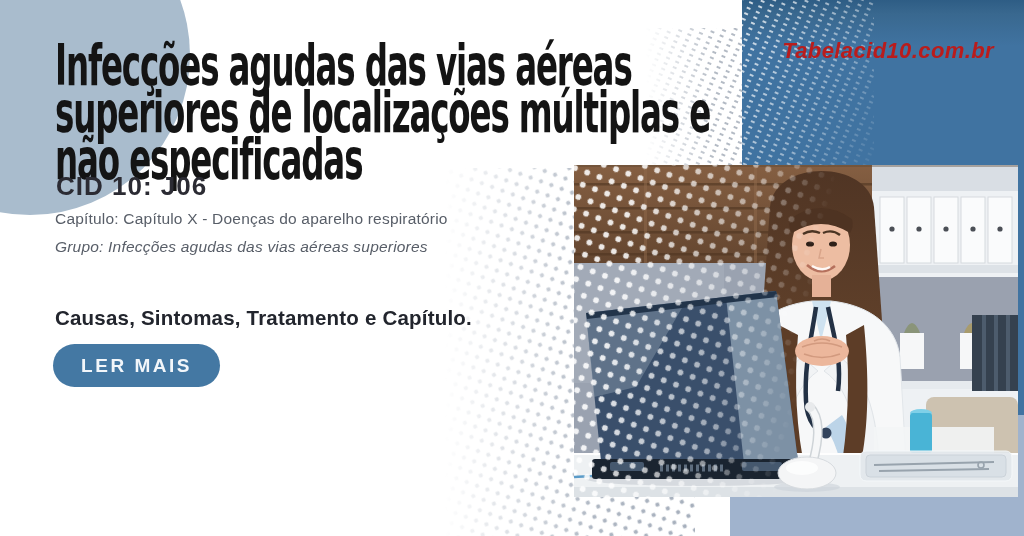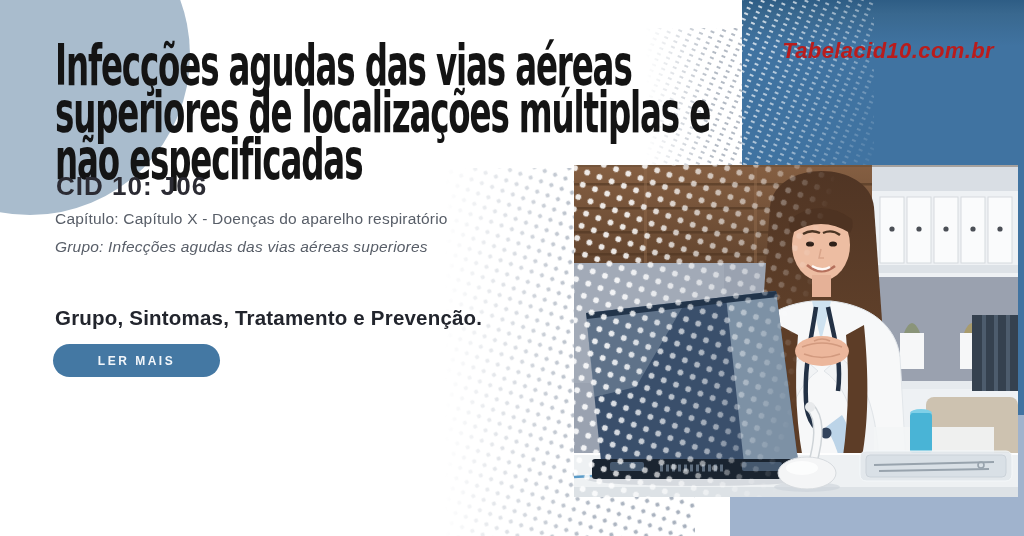--- a/index.html
+++ b/index.html
@@ -81,24 +81,24 @@
     font-size:26px;line-height:28px;font-weight:bold;letter-spacing:1px;
   }
   .meta{position:absolute;left:55px;color:#585e68;font-size:15.5px;line-height:18px;letter-spacing:.2px;}
   .meta-1{top:210px;}
   .meta-2{top:238px;font-style:italic;}
   .tagline{
     position:absolute;left:55px;top:306px;color:#22252d;
     font-size:20.5px;font-weight:bold;letter-spacing:.2px;
   }
   .cta{
-    position:absolute;left:53px;top:344px;width:167px;height:33px;
+    position:absolute;left:53px;top:344px;width:167px;height:43px;
     border:none;border-radius:22px;background:#4478a3;cursor:pointer;
     color:#f2f6fa;font-family:"Liberation Sans",sans-serif;
-    font-size:12px;font-weight:bold;letter-spacing:2.5px;
+    font-size:19px;font-weight:bold;letter-spacing:2.5px;
     display:flex;align-items:center;justify-content:center;
   }
   
   .photo{
     position:absolute;left:574px;top:165px;width:444px;height:332px;overflow:hidden;
     background:#9aa2b0;
   }
   .photo svg{display:block;}
 </style>
 </head>
@@ -124,21 +124,21 @@
 
   <div class="headline">
     <div>Infecções agudas das vias aéreas</div>
     <div>superiores de localizações múltiplas e</div>
     <div>não especificadas</div>
   </div>
 
   <div class="cid-code">CID 10: J06</div>
   <div class="meta meta-1">Capítulo: Capítulo X - Doenças do aparelho respiratório</div>
   <div class="meta meta-2">Grupo: Infecções agudas das vias aéreas superiores</div>
-  <div class="tagline">Grupo, Sintomas, Tratamento e Prevenção.</div>
+  <div class="tagline">Causas, Sintomas, Tratamento e Capítulo.</div>
 
   <button class="cta">LER MAIS</button>
 
   <div class="photo">
     <svg width="444" height="332" viewBox="0 0 444 332" xmlns="http://www.w3.org/2000/svg">
       <defs>
         <linearGradient id="hairGrad" x1="0" y1="0" x2="0" y2="1">
           <stop offset="0" stop-color="#503524"></stop>
           <stop offset="1" stop-color="#6e4a2f"></stop>
         </linearGradient>

